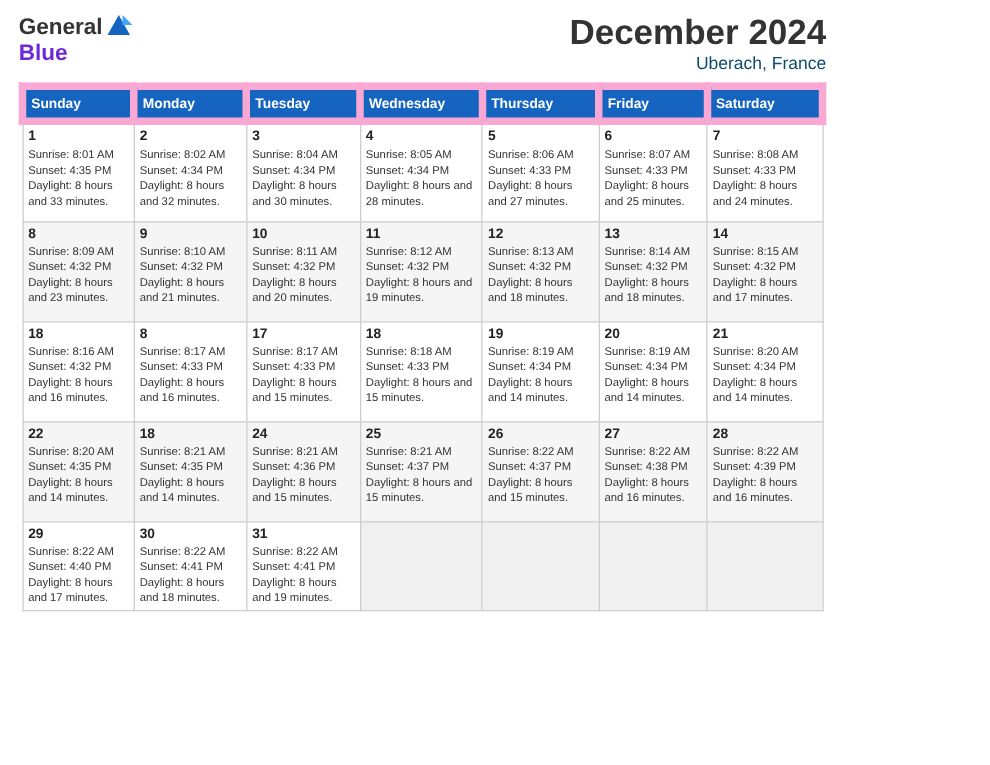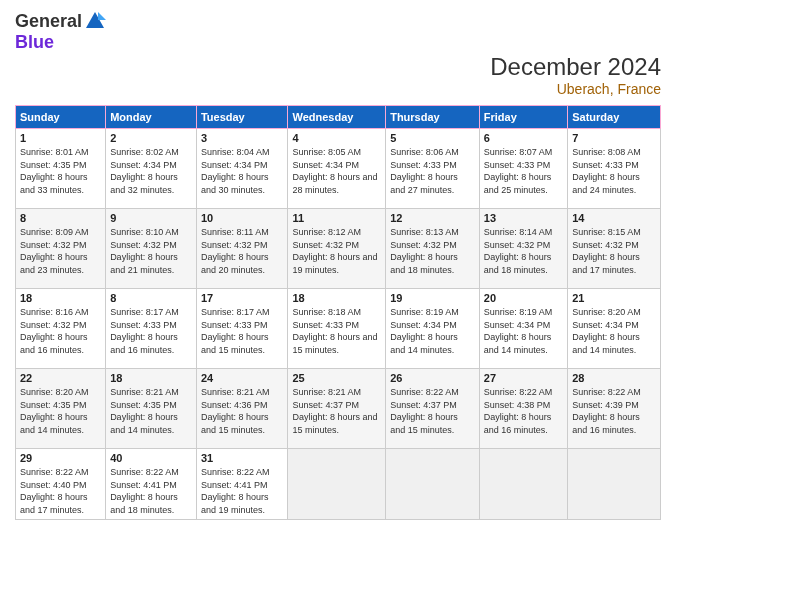--- a/index.html
+++ b/index.html
@@ -42,42 +42,41 @@
     }
     .logo-icon {
       width: 22px;
       height: 22px;
       margin-left: 2px;
     }
     .title-section {
       text-align: right;
     }
     .month-title {
-      font-size: 24px;
-      font-weight: normal;
+      font-size: 28px;
+      font-weight: bold;
       color: #333;
-      margin-top: 43px;
     }
     .location {
       font-size: 14px;
-      color: #a16207;
+      color: #0c4a6e;
     }
     .calendar {
       width: 100%;
       border-collapse: collapse;
       font-size: 9.5px;
     }
     .calendar th {
       background: #1565c0;
       color: white;
       padding: 5px 4px;
       text-align: left;
       font-size: 11px;
       font-weight: bold;
-      border: 1px solid #f9a8d4;
+      border: 6px solid #f9a8d4;
     }
     .calendar td {
       border: 1px solid #ccc;
       padding: 3px 4px;
       vertical-align: top;
       height: 80px;
       width: 113px;
       background: #fff;
     }
     .calendar tr:nth-child(even) td {
@@ -256,21 +255,21 @@
         <span class="day-num">28</span>
         <span class="day-info">Sunrise: 8:22 AM<br>Sunset: 4:39 PM<br>Daylight: 8 hours and 16 minutes.</span>
       </td>
         </tr>
         <tr class="last-row">
           <td>
         <span class="day-num">29</span>
         <span class="day-info">Sunrise: 8:22 AM<br>Sunset: 4:40 PM<br>Daylight: 8 hours and 17 minutes.</span>
       </td>
           <td>
-        <span class="day-num">40</span>
+        <span class="day-num">30</span>
         <span class="day-info">Sunrise: 8:22 AM<br>Sunset: 4:41 PM<br>Daylight: 8 hours and 18 minutes.</span>
       </td>
           <td>
         <span class="day-num">31</span>
         <span class="day-info">Sunrise: 8:22 AM<br>Sunset: 4:41 PM<br>Daylight: 8 hours and 19 minutes.</span>
       </td>
           <td class="empty"></td>
           <td class="empty"></td>
           <td class="empty"></td>
           <td class="empty"></td>

